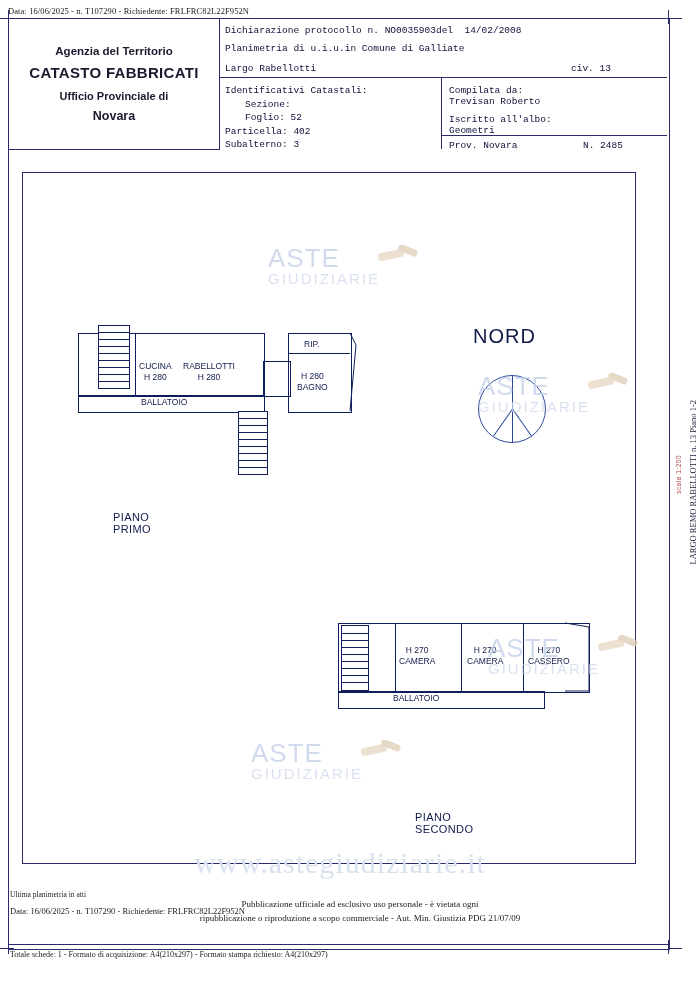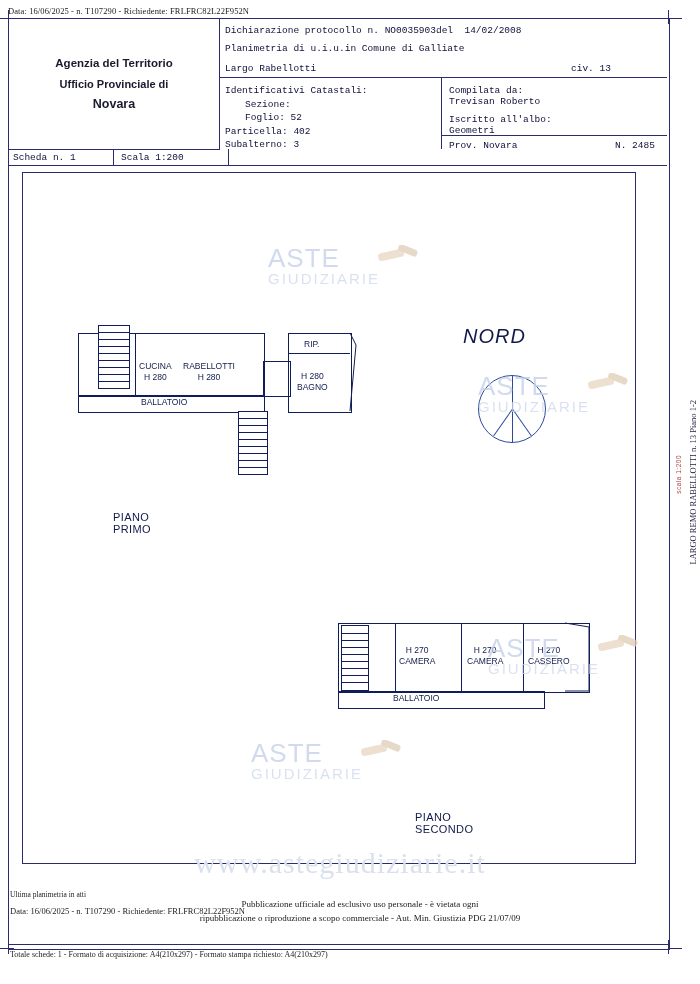--- a/index.html
+++ b/index.html
@@ -160,20 +160,21 @@
   <div class="tick v" style="left:8px;top:10px;"></div>
   <div class="tick h" style="left:668px;top:18px;"></div>
   <div class="tick v" style="left:668px;top:10px;"></div>
   <div class="tick h" style="left:0px;top:948px;"></div>
   <div class="tick v" style="left:8px;top:940px;"></div>
   <div class="tick h" style="left:668px;top:948px;"></div>
   <div class="tick v" style="left:668px;top:940px;"></div>
 
   <div class="intestazione">
     <div class="l1">Agenzia del Territorio</div>
+    <div class="l2">CATASTO FABBRICATI</div>
     <div class="l3">Ufficio Provinciale di</div>
     <div class="l4">Novara</div>
   </div>
 
   <div class="hdr">
     <div class="txt" style="left:6px;top:6px;">Dichiarazione protocollo n. NO0035903del  14/02/2008</div>
     <div class="txt" style="left:6px;top:24px;">Planimetria di u.i.u.in Comune di Galliate</div>
     <div class="txt" style="left:6px;top:44px;">Largo Rabellotti</div>
     <div class="txt" style="left:352px;top:44px;">civ. 13</div>
 
@@ -185,42 +186,36 @@
     <div class="txt" style="left:26px;top:93px;">Foglio: 52</div>
     <div class="txt" style="left:6px;top:107px;">Particella: 402</div>
     <div class="txt" style="left:6px;top:120px;">Subalterno: 3</div>
 
     <div class="txt" style="left:230px;top:66px;">Compilata da:</div>
     <div class="txt" style="left:230px;top:77px;">Trevisan Roberto</div>
     <div class="txt" style="left:230px;top:95px;">Iscritto all'albo:</div>
     <div class="txt" style="left:230px;top:106px;">Geometri</div>
     <div class="line" style="top:116px;width:226px;left:222px;"></div>
     <div class="txt" style="left:230px;top:121px;">Prov. Novara</div>
-    <div class="txt" style="left:396px;top:121px;">N. 2485</div>
-  </div>
-
-  <div class="schedabar">
-    <div class="divider"></div>
-    <div class="divider2"></div>
-    <div class="s1">Scheda n. 1</div>
-    <div class="s2">Scala 1:200</div>
-  </div>
+    <div class="txt" style="left:364px;top:121px;">N. 2485</div>
+  </div>
+
 
   <div class="canvas">
 
     <div class="wm" style="left:245px;top:70px;">
       <div class="aste">ASTE</div>
       <div class="giu">GIUDIZIARIE</div>
       <svg class="hammer" viewBox="0 0 46 22">
         <rect x="2" y="6" width="26" height="8" rx="3" fill="#e8d6c2" transform="rotate(-12 15 10)"></rect>
         <rect x="22" y="2" width="20" height="7" rx="3" fill="#e0cdb6" transform="rotate(22 32 5)"></rect>
       </svg>
     </div>
 
-    <div class="nord" style="left:440px;top:152px;font-style:italic;">NORD</div>
+    <div class="nord" style="left:450px;top:152px;">NORD</div>
 
     <div class="compass" style="left:455px;top:202px;">
       <div class="vl"></div>
       <div class="d1"></div>
       <div class="d2"></div>
     </div>
     <div class="wm" style="left:455px;top:198px;">
       <div class="aste">ASTE</div>
       <div class="giu">GIUDIZIARIE</div>
       <svg class="hammer" viewBox="0 0 46 22">

